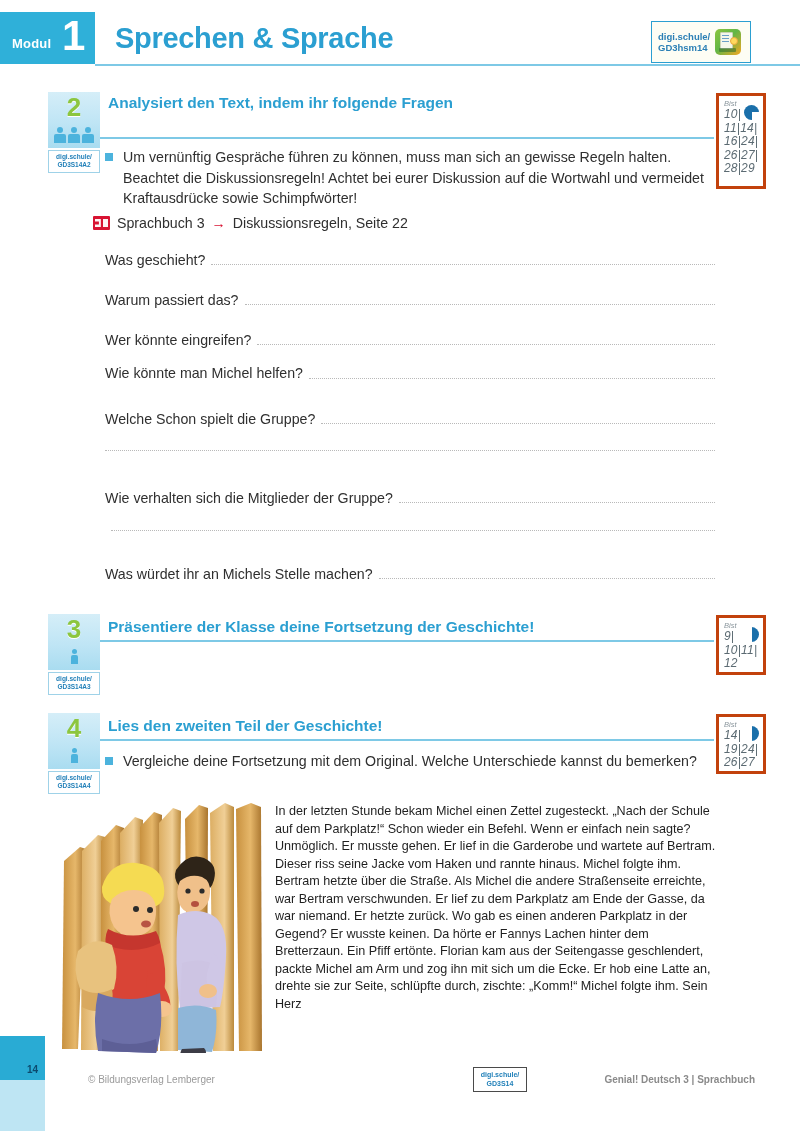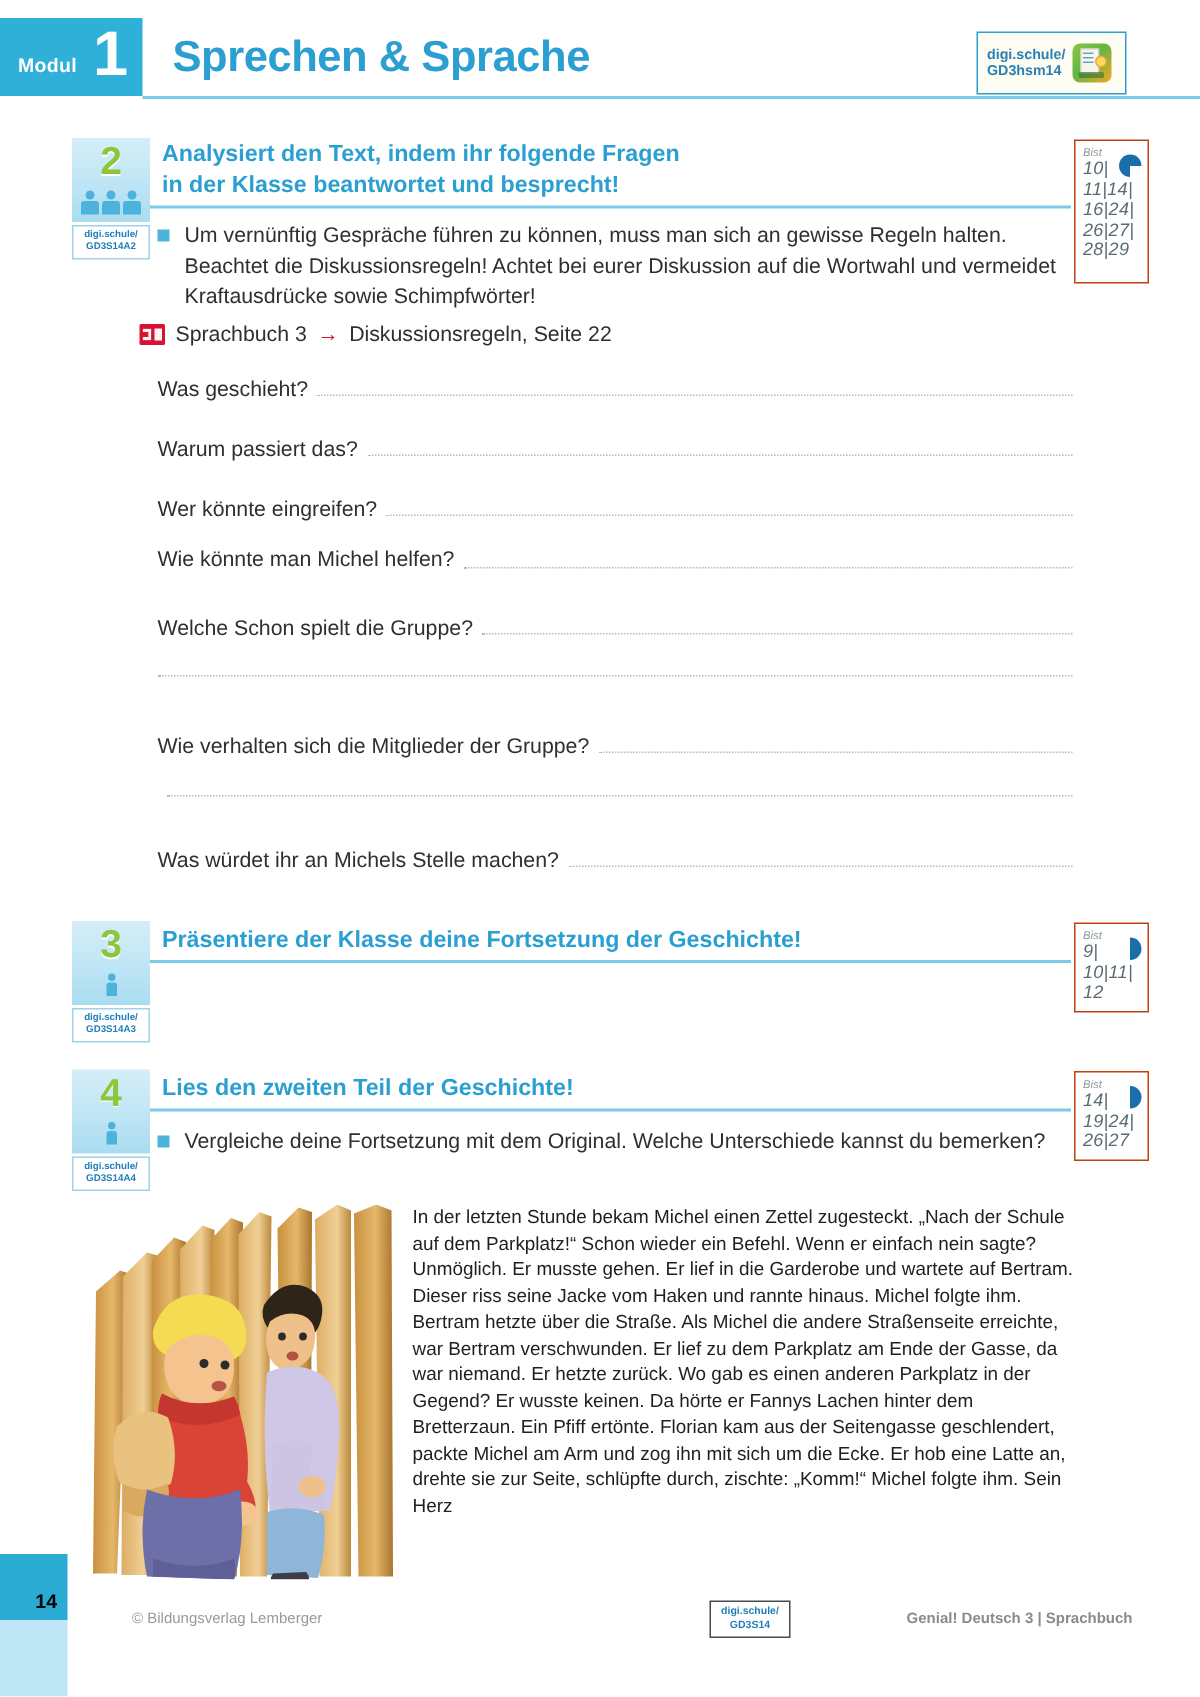--- a/index.html
+++ b/index.html
@@ -102,21 +102,21 @@
 
   .task-title {
     position:absolute; left:108px;
     font-size:15.5px; font-weight:bold; color:#2b9fd1;
     line-height:21px;
   }
   .task-rule { position:absolute; height:2px; background:#7ec9e6; }
 
   .bist {
     position:absolute; width:50px;
-    border:1px solid #c2410c; background:#ffffff;
+    border:3px solid #c2410c; background:#ffffff;
     padding:3px 5px 4px 5px;
     font-style:italic; color:#5b6a72;
   }
   .bist .lbl { font-size:7.5px; color:#8a969d; line-height:9px; }
   .bist .nums { font-size:12px; line-height:13.5px; letter-spacing:.2px; }
   .pie {
     position:absolute; right:4px; top:9px; width:15px; height:15px;
     border-radius:50%; background:#1a6faa;
   }
   .pie.three-q { background:conic-gradient(#1a6faa 0deg 90deg, #ffffff 90deg 180deg, #1a6faa 180deg 360deg); }
@@ -168,22 +168,22 @@
     position:absolute; left:58px; top:803px; width:207px; height:250px;
     overflow:hidden;
   }
 
   
   .pagenum-box {
     position:absolute; left:0; top:1036px; width:45px; height:44px;
     background:#29abd4;
   }
   .pagenum-box span {
-    position:absolute; right:7px; bottom:5px; color:#000000;
-    font-size:13px; font-weight:bold;
+    position:absolute; right:7px; bottom:5px; color:#0c4a6e;
+    font-size:10px; font-weight:bold;
   }
   .pagenum-tail {
     position:absolute; left:0; top:1080px; width:45px; height:51px;
     background:#bee5f3;
   }
   .footer-left {
     position:absolute; left:88px; top:1074px;
     font-size:10px; color:#9a9a9a;
   }
   .footer-right {
@@ -239,21 +239,20 @@
       </div>
     </div>
     <div class="badge-code">
       <div>digi.schule/</div>
       <div>GD3S14A2</div>
     </div>
   </div>
 
   <div class="task-title" style="top:0;width:600px;">
     <div>Analysiert den Text, indem ihr folgende Fragen</div>
-    <div>in der Klasse beantwortet und besprecht!</div>
   </div>
   <div class="task-rule" style="left:100px;top:45px;width:614px;"></div>
 
   <div class="bist" style="left:716px;top:1px;height:96px;">
     <div class="lbl">Bist</div>
     <div class="nums">
       <div>10|</div>
       <div>11|14|</div>
       <div>16|24|</div>
       <div>26|27|</div>

